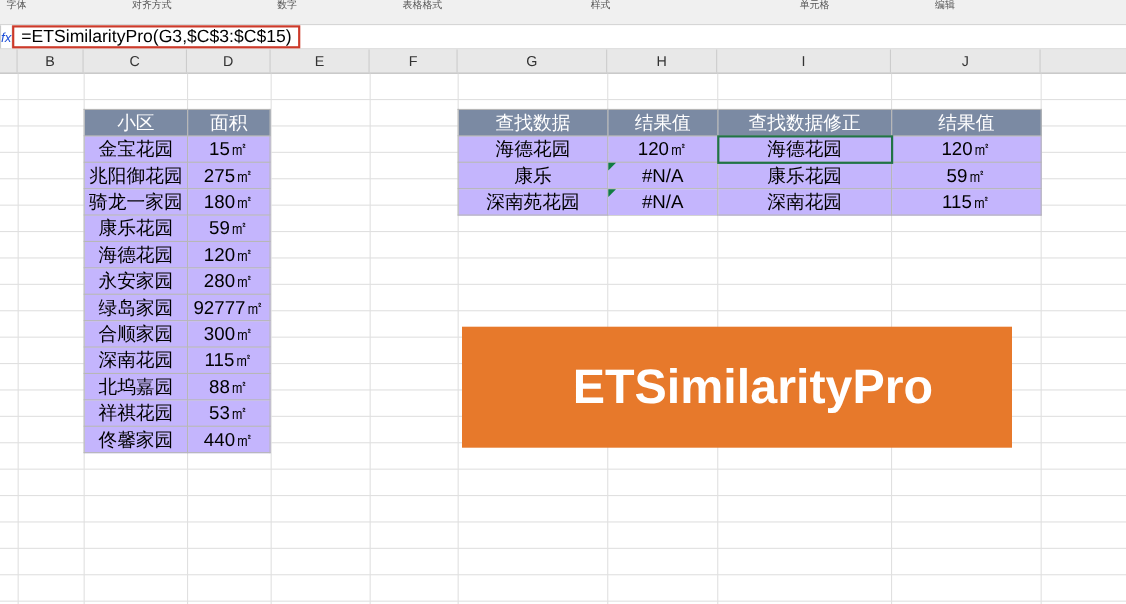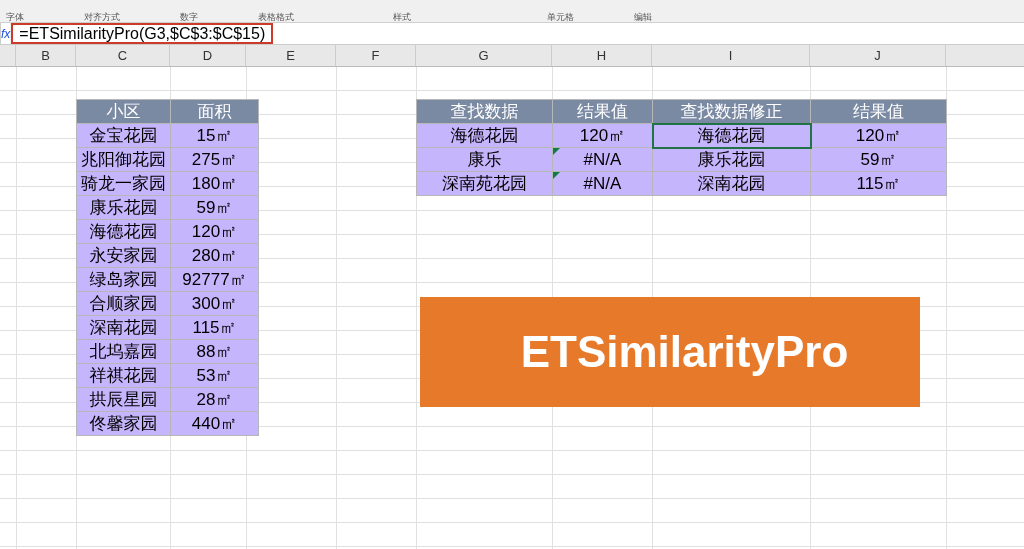--- a/index.html
+++ b/index.html
@@ -10,23 +10,23 @@
     width: 1024px;
     overflow: hidden;
   }
   .ribbon {
     height: 18px;
     background: #f0f0f0;
     border-bottom: 1px solid #d0d0d0;
     font-size: 9px;
     color: #555;
     display: flex;
-    align-items: flex-start;
+    align-items: flex-end;
     padding: 11px 6px;
-    gap: 60px;
+    gap: 96px;
   }
   .ribbon span { flex: 0 0 auto; }
   .formula-bar {
     height: 22px;
     display: flex;
     align-items: stretch;
     border-bottom: 1px solid #ccc;
     background: #fff;
   }
   .name-box {
@@ -81,21 +81,21 @@
     padding: 0 4px;
     background: #c4b5fd;
   }
   table.grid th {
     background: #7b8aa3;
     color: #fff;
     font-weight: normal;
   }
   #table-left { top: 32px; left: 76px; }
   #table-left td.c1 { width: 94px; }
-  #table-left td.c2, #table-left th.c2 { width: 88px; }
+  #table-left td.c2, #table-left th.c2 { width: 75px; }
   #table-left th.c1 { width: 94px; }
 
   #table-right { top: 32px; left: 416px; }
   #table-right th, #table-right td { width: 136px; }
   #table-right th.w2, #table-right td.w2 { width: 100px; }
 
   .err-flag { position: relative; }
   .err-flag::before {
     content: "";
     position: absolute;
@@ -250,24 +250,20 @@
         </tr>
         <tr>
           <td class="c1">北坞嘉园</td>
           <td class="c2">88㎡</td>
         </tr>
         <tr>
           <td class="c1">祥祺花园</td>
           <td class="c2">53㎡</td>
         </tr>
         <tr>
-          <td class="c1">拱辰星园</td>
-          <td class="c2">28㎡</td>
-        </tr>
-        <tr>
           <td class="c1">佟馨家园</td>
           <td class="c2">440㎡</td>
         </tr>
       </tbody>
   </table>
 
   <table class="grid" id="table-right">
     <thead>
       <tr>
         <th>查找数据</th>

